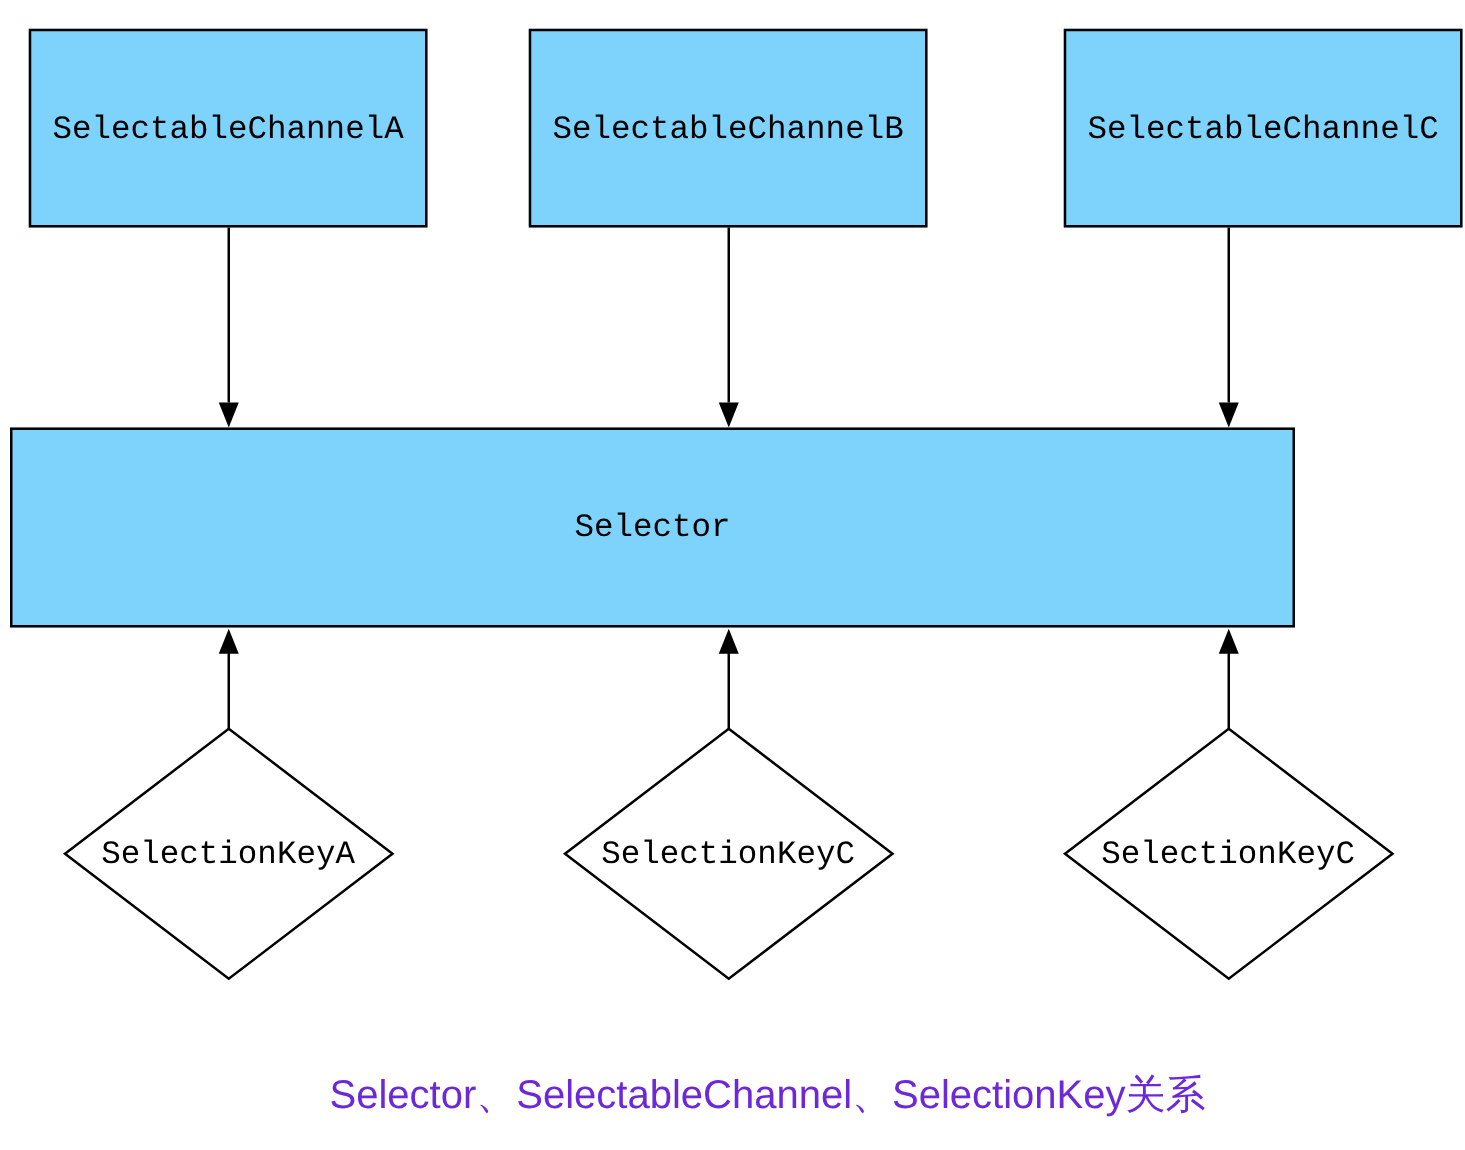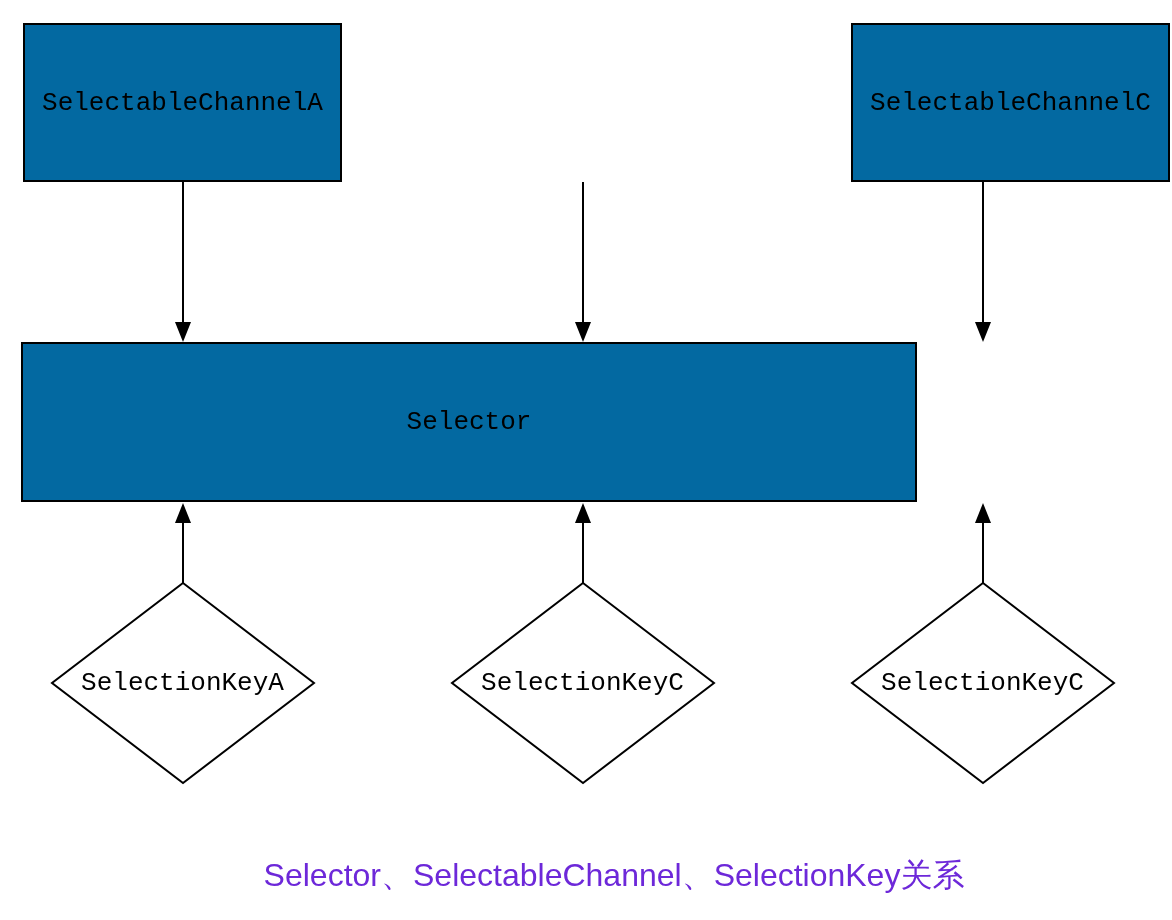--- a/index.html
+++ b/index.html
@@ -13,29 +13,29 @@
     height: 920px;
     background: #ffffff;
     overflow: hidden;
   }
   .box {
     position: absolute;
     box-sizing: border-box;
     width: 319px;
     height: 159px;
     border: 2px solid #000000;
-    background: #0369a1;
+    background: #7dd3fc;
     display: flex;
     align-items: center;
     justify-content: center;
   }
   .box.selector {
-    left: 21px;
+    left: 8px;
     top: 342px;
-    width: 896px;
+    width: 1028px;
     height: 160px;
   }
   .mono-label {
     font-family: "Liberation Mono", "DejaVu Sans Mono", monospace;
     font-size: 26px;
     line-height: 1;
     color: #000000;
     white-space: nowrap;
   }
   .arrow-line {
@@ -84,20 +84,23 @@
   }
 </style>
 </head>
 <body>
 
 <div class="canvas">
 
   <div class="box" style="left:23px; top:23px;">
     <span class="mono-label">SelectableChannelA</span>
   </div>
+  <div class="box" style="left:423px; top:23px;">
+    <span class="mono-label">SelectableChannelB</span>
+  </div>
   <div class="box" style="left:823px; top:23px;margin-left:28px;">
     <span class="mono-label">SelectableChannelC</span>
   </div>
 
   <div class="arrow-line" style="left:181.5px; top:182px; height:140px;"></div>
   <div class="arrow-head down" style="left:174.5px; top:322px;"></div>
 
   <div class="arrow-line" style="left:581.5px; top:182px; height:140px;"></div>
   <div class="arrow-head down" style="left:574.5px; top:322px;"></div>
 

